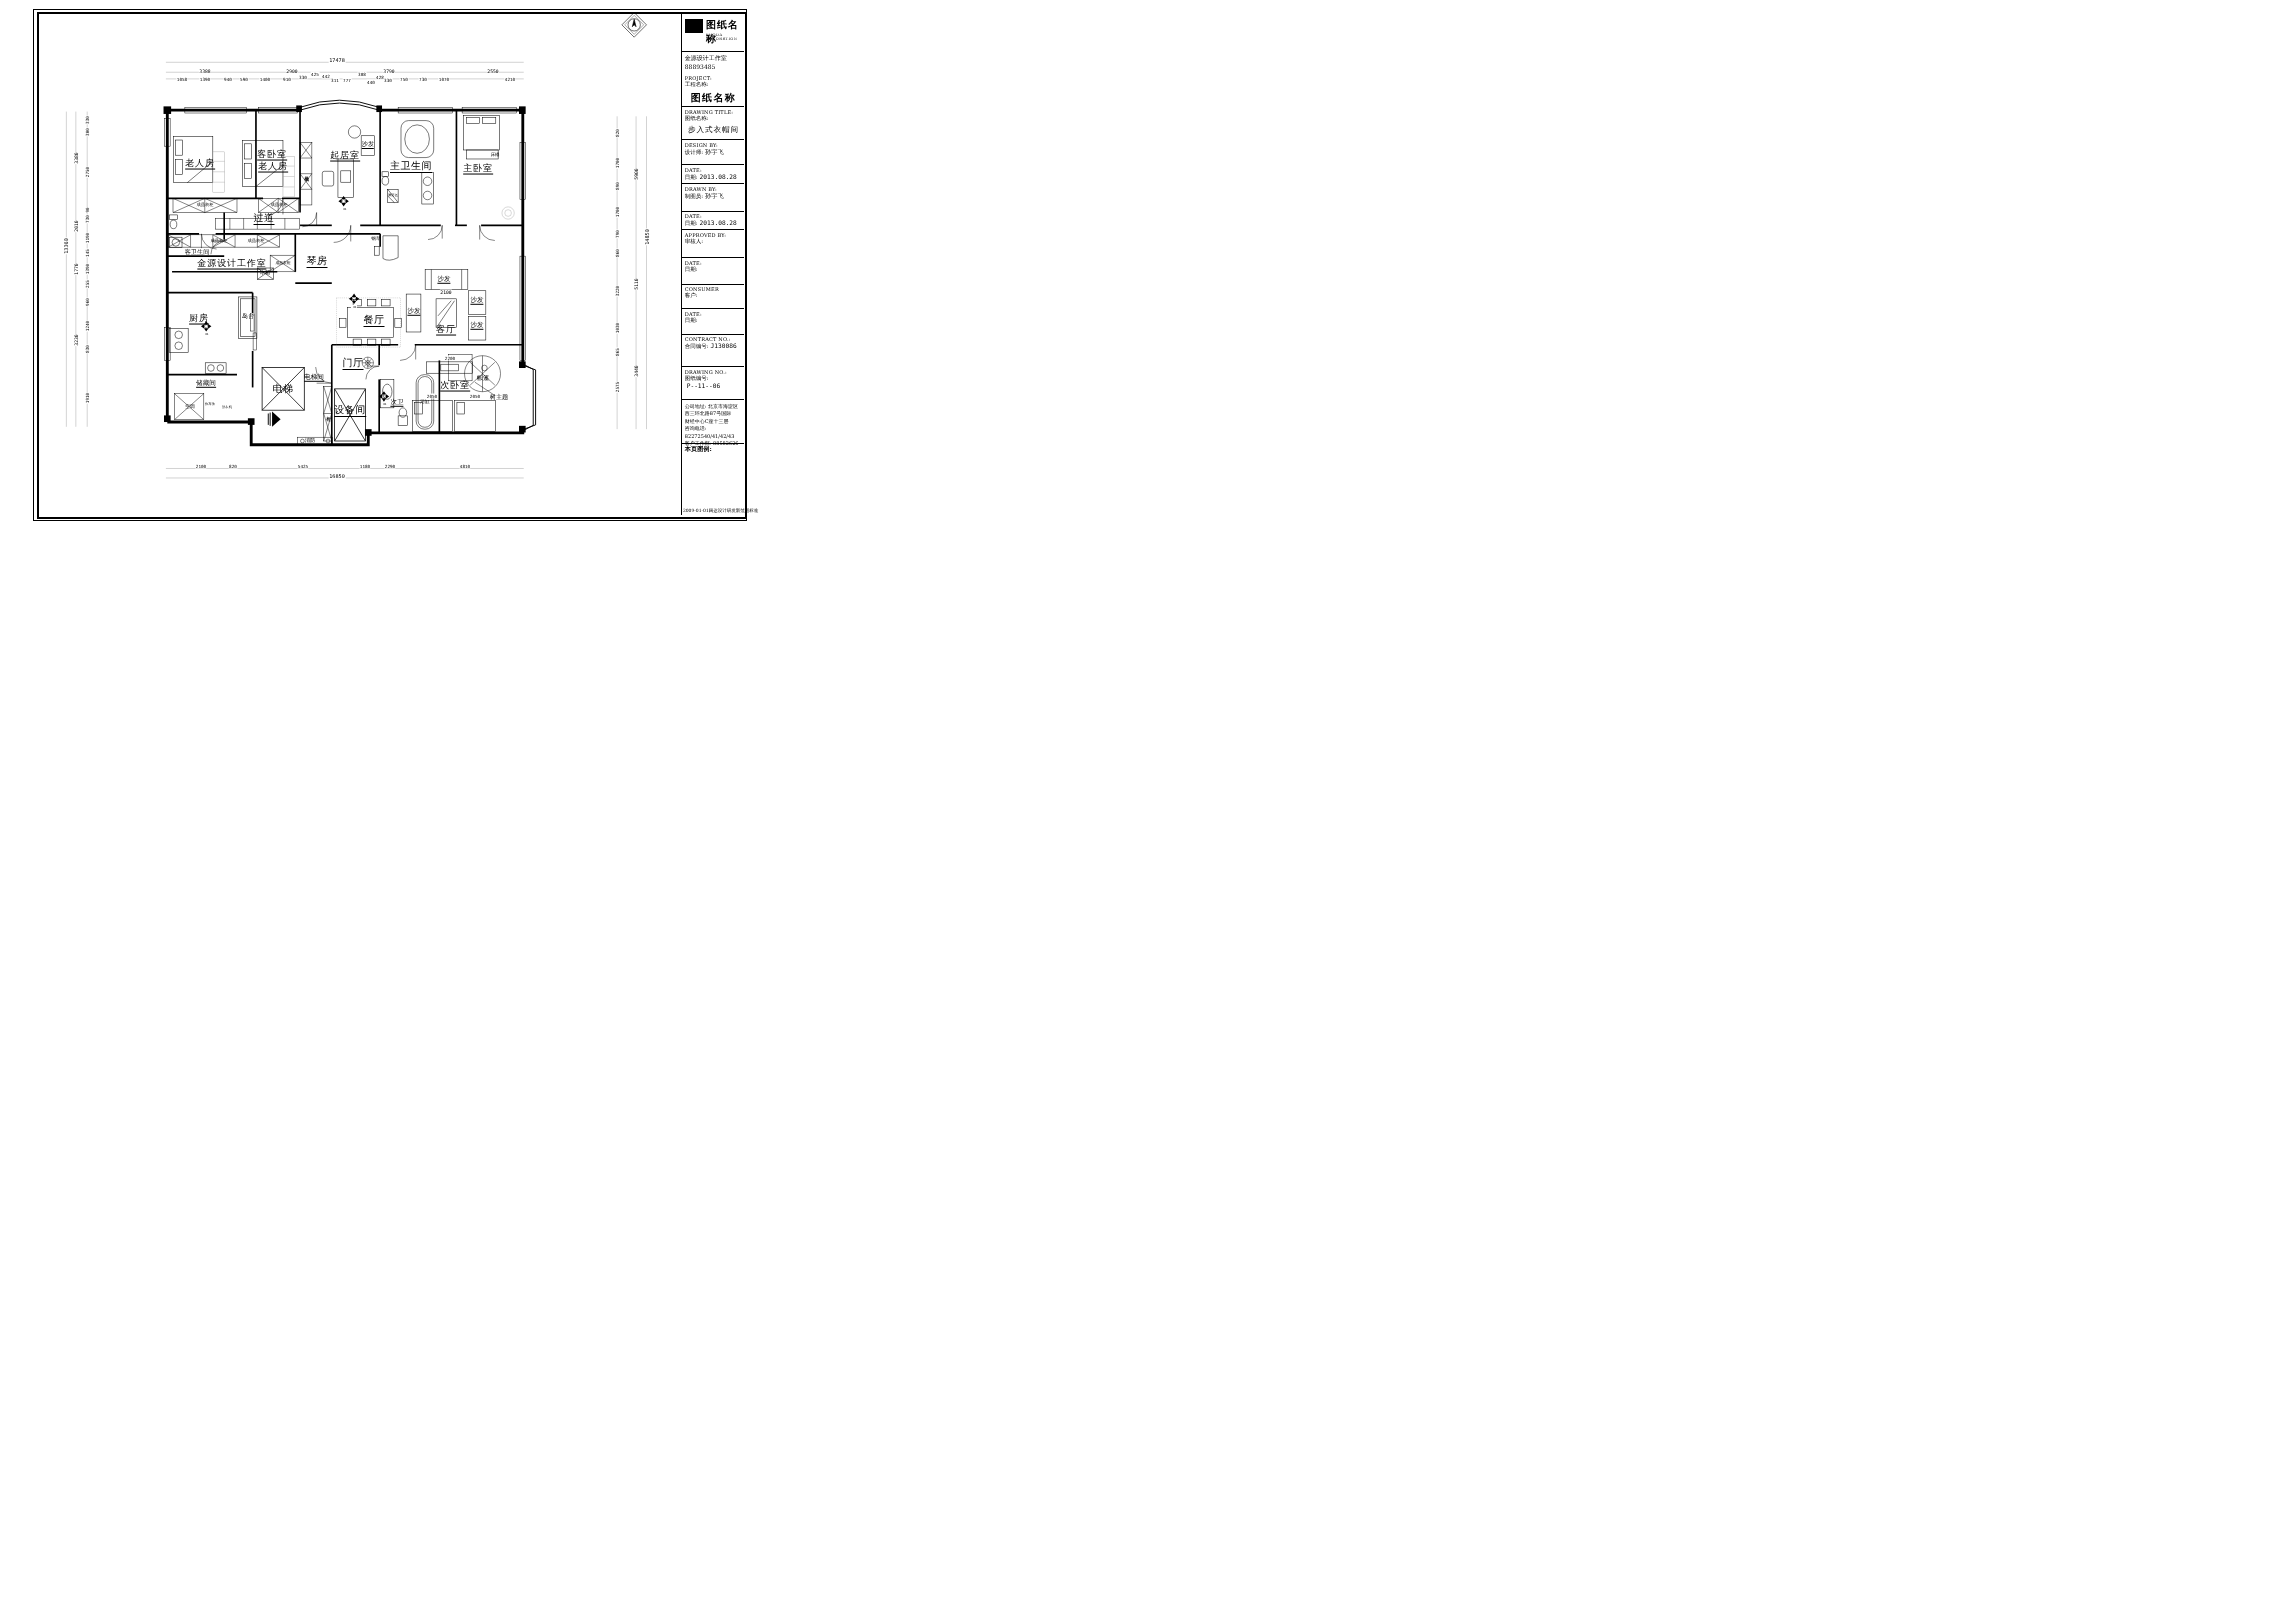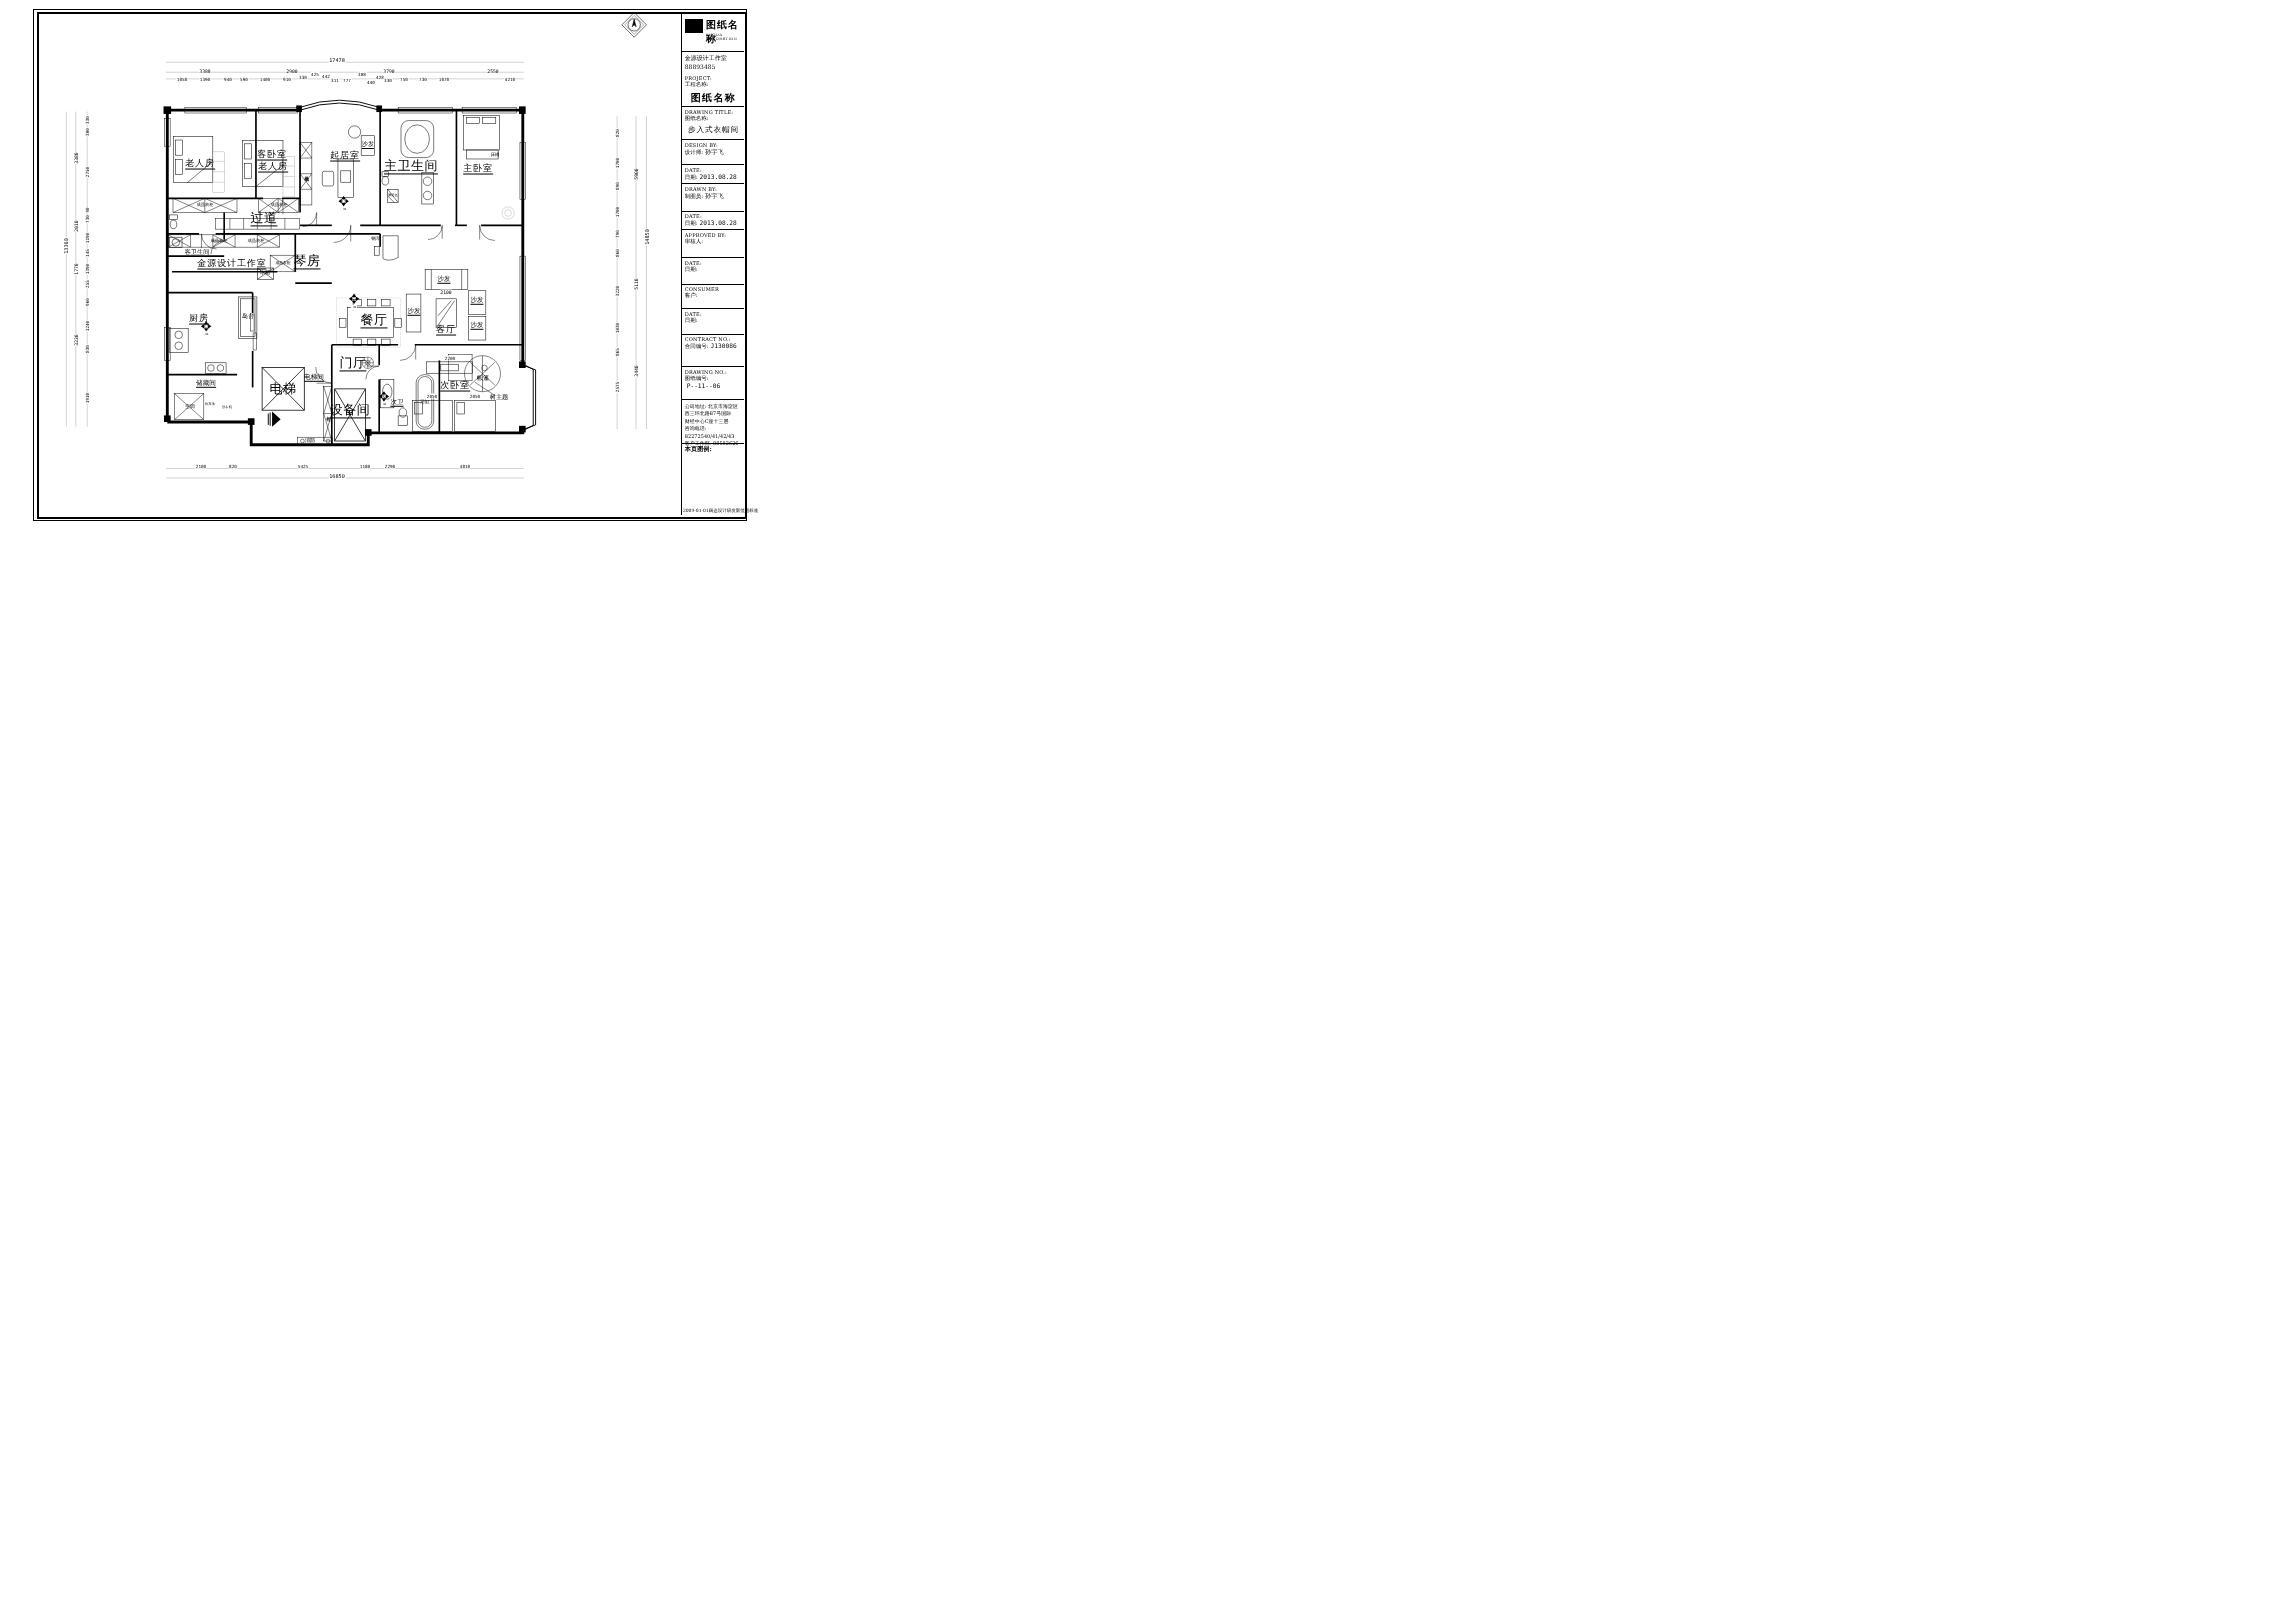--- a/index.html
+++ b/index.html
@@ -5,21 +5,21 @@
   html,body{margin:0;padding:0;background:#fff;}
   .sheet{position:relative;width:765px;height:536px;background:#fff;overflow:hidden;
          font-family:"DejaVu Sans",sans-serif;color:#000;}
   .border-outer{position:absolute;left:33px;top:8.5px;width:712px;height:510px;border:0.5px solid #000;}
   .border-inner{position:absolute;left:37px;top:12.3px;width:706px;height:503px;border:2.8px solid #000;}
   svg.plan{position:absolute;left:0;top:0;width:765px;height:536px;}
   .lbl{position:absolute;transform:translate(-50%,-50%);white-space:nowrap;line-height:1.05;
        font-family:"DejaVu Sans",sans-serif;}
   .u{border-bottom:0.7px solid #000;padding-bottom:0.5px;}
   .s19{font-size:9px;letter-spacing:0.9px;font-weight:500;}
-  .s16{font-size:13px;letter-spacing:0.5px;}
+  .s16{font-size:10px;letter-spacing:0.5px;}
   .s14{font-size:6.6px;}
   .s13{font-size:6.2px;}
   .s11{font-size:5.2px;}
   .s10{font-size:4.7px;}
   .s9{font-size:4.3px;}
   .s8{font-size:3.8px;}
   .s7{font-size:3.3px;}
   .dim{position:absolute;transform:translate(-50%,-50%);font-family:"DejaVu Sans Mono",monospace;
        font-size:4.3px;background:#fff;padding:0 0.5px;white-space:nowrap;}
   .dim2{font-size:4.7px;}
@@ -352,21 +352,21 @@
   <span class="lbl s19 u" style="left:272px;top:155px">客卧室</span>
   <span class="lbl s19 u" style="left:273px;top:167px">老人房</span>
   <span class="lbl s19 u" style="left:345px;top:156px">起居室</span>
   <span class="lbl s13 u" style="left:368px;top:145px">沙发</span>
   <span class="lbl s16 u" style="left:411px;top:167px">主卫生间</span>
   <span class="lbl s19 u" style="left:478px;top:169px">主卧室</span>
   <span class="lbl s9" style="left:495px;top:155px">床榻</span>
   <span class="lbl s16 u" style="left:264px;top:219px">过道</span>
   <span class="lbl s13 u" style="left:197px;top:253px">客卫生间</span>
   <span class="lbl s19 u" style="left:232px;top:264px">金源设计工作室</span>
-  <span class="lbl s16 u" style="left:307px;top:262px">琴房</span>
+  <span class="lbl s16 u" style="left:317px;top:262px">琴房</span>
   <span class="lbl s10" style="left:376px;top:239px">钢琴</span>
   <span class="lbl s11" style="left:265px;top:273px">冰箱</span>
   <span class="lbl s19 u" style="left:199px;top:319px">厨房</span>
   <span class="lbl s13" style="left:248px;top:316px">岛台</span>
   <span class="lbl s16 u" style="left:374px;top:321px">餐厅</span>
   <span class="lbl s19 u" style="left:446px;top:330px">客厅</span>
   <span class="lbl s14 u" style="left:444px;top:280px">沙发</span>
   <span class="lbl s14 u" style="left:414px;top:312px">沙发</span>
   <span class="lbl s14 u" style="left:477px;top:301px">沙发</span>
   <span class="lbl s14 u" style="left:477px;top:326px">沙发</span>

